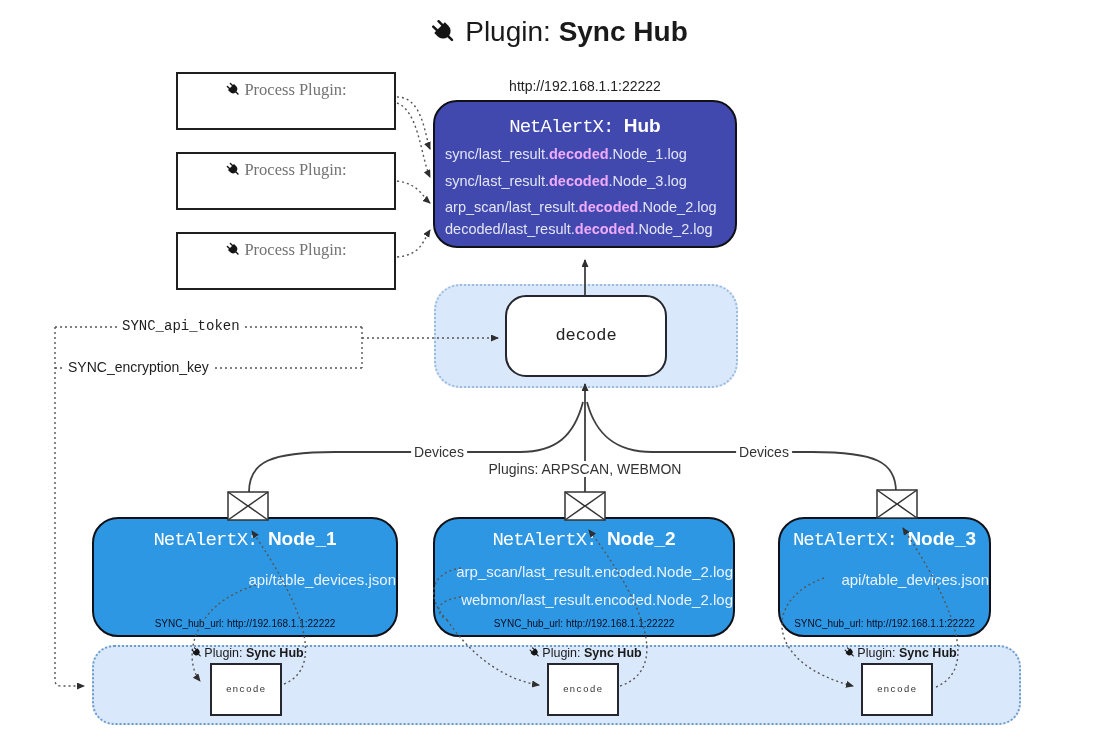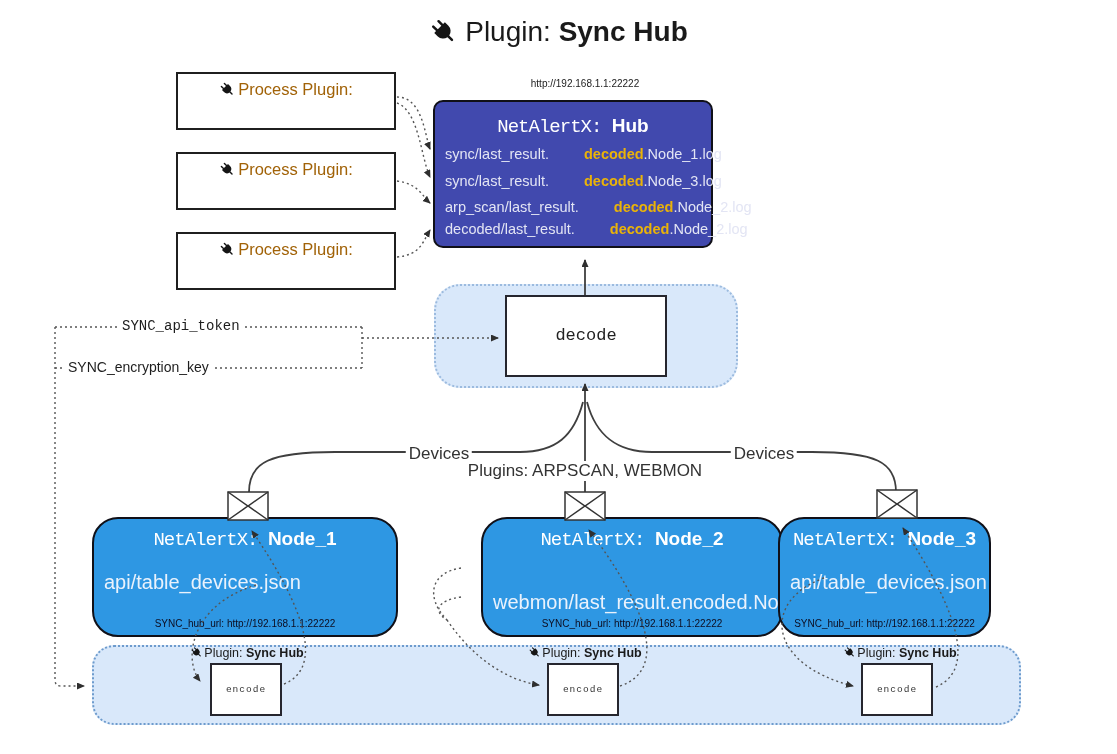--- a/index.html
+++ b/index.html
@@ -10,50 +10,50 @@
 
   
   .title{left:0;right:0;top:16px;text-align:center;font-size:28px;color:#1a1a1a;z-index:40;}
   .title .bold{font-weight:bold;}
   .plug{display:inline-block;vertical-align:-6px;margin-right:6px;}
 
   
   .pbox{left:176px;width:220px;height:58px;background:#fff;border:2px solid #1f1f1f;z-index:20;
         text-align:center;font-size:16.5px;line-height:1.55;padding-top:3px;box-sizing:border-box;}
   .pbox .plug{vertical-align:-3px;margin-right:2px;}
-  .pbox .l1, .pbox .l2{font-family:Liberation Sans, sans-serif;color:#a16207;}
-
-  
-  .hub-url{left:433px;width:304px;top:78px;text-align:center;font-size:10px;color:#222;z-index:40;}
-  .hub{left:433px;top:100px;width:280px;height:148px;border-radius:10px;
+  .pbox .l1, .pbox .l2{font-family:Liberation Serif, serif;color:#737373;}
+
+  
+  .hub-url{left:433px;width:304px;top:78px;text-align:center;font-size:14px;color:#222;z-index:40;}
+  .hub{left:433px;top:100px;width:304px;height:148px;border-radius:24px;
        background:var(--hub-bg,#4149ae);border:2px solid #101018;box-sizing:border-box;z-index:10;}
   .hub-title{position:absolute;left:0;right:0;top:13px;text-align:center;font-size:19px;color:#fff;}
   .hub-title .mono{letter-spacing:-1px;}
   .hub-title .bold{font-weight:bold;}
   .hub-line{position:absolute;left:10px;right:4px;font-size:14.5px;color:#e3e5f4;white-space:nowrap;}
-  .hub-line b{color:#eab308;margin-left:35px;}
+  .hub-line b{color:#f0abfc;}
 
   
   .panel{background:var(--panel-bg,#d9e8fa);box-sizing:border-box;}
   .decode-panel{left:434px;top:284px;width:304px;height:104px;border-radius:26px;
                 border:2px dotted #9cbbdf;z-index:5;}
   .opbox{background:#fff;border:2.5px solid #26262e;box-sizing:border-box;text-align:center;z-index:20;}
-  .decode-box{left:505px;top:295px;width:162px;height:82px;line-height:78px;font-size:17px;color:#222;}
+  .decode-box{left:505px;top:295px;width:162px;height:82px;line-height:78px;font-size:17px;color:#222;border-radius:21px;}
 
   
   .linelabel{background:#fff;padding:0 4px;font-size:14px;color:#1d1d1d;z-index:40;white-space:nowrap;}
-  .edgelabel{background:#fff;padding:0 3px;font-size:17px;color:#333;z-index:40;white-space:nowrap;transform:translateX(-50%);}
+  .edgelabel{background:#fff;padding:0 3px;font-size:14px;color:#333;z-index:40;white-space:nowrap;transform:translateX(-50%);}
 
   
   .node{top:517px;height:120px;border-radius:26px;background:var(--node-bg,#2e97e3);
         border:2px solid #101018;box-sizing:border-box;z-index:10;padding-left:18px;}
   .node-title{position:absolute;left:0;right:0;top:9px;text-align:center;font-size:19px;color:#fff;white-space:nowrap;}
   .node-title .mono{letter-spacing:-1px;}
   .node-title .bold{font-weight:bold;}
-  .node-line{position:absolute;left:10px;right:0;text-align:left;font-size:20px;color:#eaf2fc;white-space:nowrap;}
+  .node-line{position:absolute;left:0;right:0;text-align:right;font-size:15px;color:#eaf2fc;white-space:nowrap;}
   .node-url{position:absolute;left:0;right:0;top:99px;text-align:center;font-size:10px;color:#0d0d20;white-space:nowrap;}
 
   
   .band{left:92px;top:645px;width:929px;height:80px;border-radius:22px;
         border:2px dotted #6d9bcd;z-index:5;}
   .band-label{font-size:12.5px;color:#1a1a1a;z-index:40;white-space:nowrap;transform:translateX(-50%);}
   .band-label .bold{font-weight:bold;}
   .band-label .plug{vertical-align:-2px;margin-right:1px;}
   .encode-box{width:72px;height:53px;line-height:49px;font-size:9.5px;color:#333;letter-spacing:1px;}
 
@@ -114,22 +114,23 @@
 
   <div class="abs edgelabel" style="left:439px;top:444px;">Devices</div>
   <div class="abs edgelabel" style="left:764px;top:444px;">Devices</div>
   <div class="abs edgelabel" style="left:585px;top:461px;">Plugins: ARPSCAN, WEBMON</div>
 
   <div class="abs node" style="left:92px;width:306px;">
     <div class="node-title"><span class="mono">NetAlertX: </span><span class="bold">Node_1</span></div>
     <div class="node-line" style="top:52px;">api/table_devices.json</div>
     <div class="node-url">SYNC_hub_url: http://192.168.1.1:22222</div>
   </div>
-  <div class="abs node" style="left:433px;width:302px;margin-left:48px;">
+  <div class="abs node" style="left:433px;width:302px;">
     <div class="node-title"><span class="mono">NetAlertX: </span><span class="bold">Node_2</span></div>
+    <div class="node-line" style="top:44px;">arp_scan/last_result.encoded.Node_2.log</div>
     <div class="node-line" style="top:72px;">webmon/last_result.encoded.Node_2.log</div>
     <div class="node-url">SYNC_hub_url: http://192.168.1.1:22222</div>
   </div>
   <div class="abs node" style="left:778px;width:213px;">
     <div class="node-title"><span class="mono">NetAlertX: </span><span class="bold">Node_3</span></div>
     <div class="node-line" style="top:52px;">api/table_devices.json</div>
     <div class="node-url">SYNC_hub_url: http://192.168.1.1:22222</div>
   </div>
 
   <div class="abs panel band"></div>

